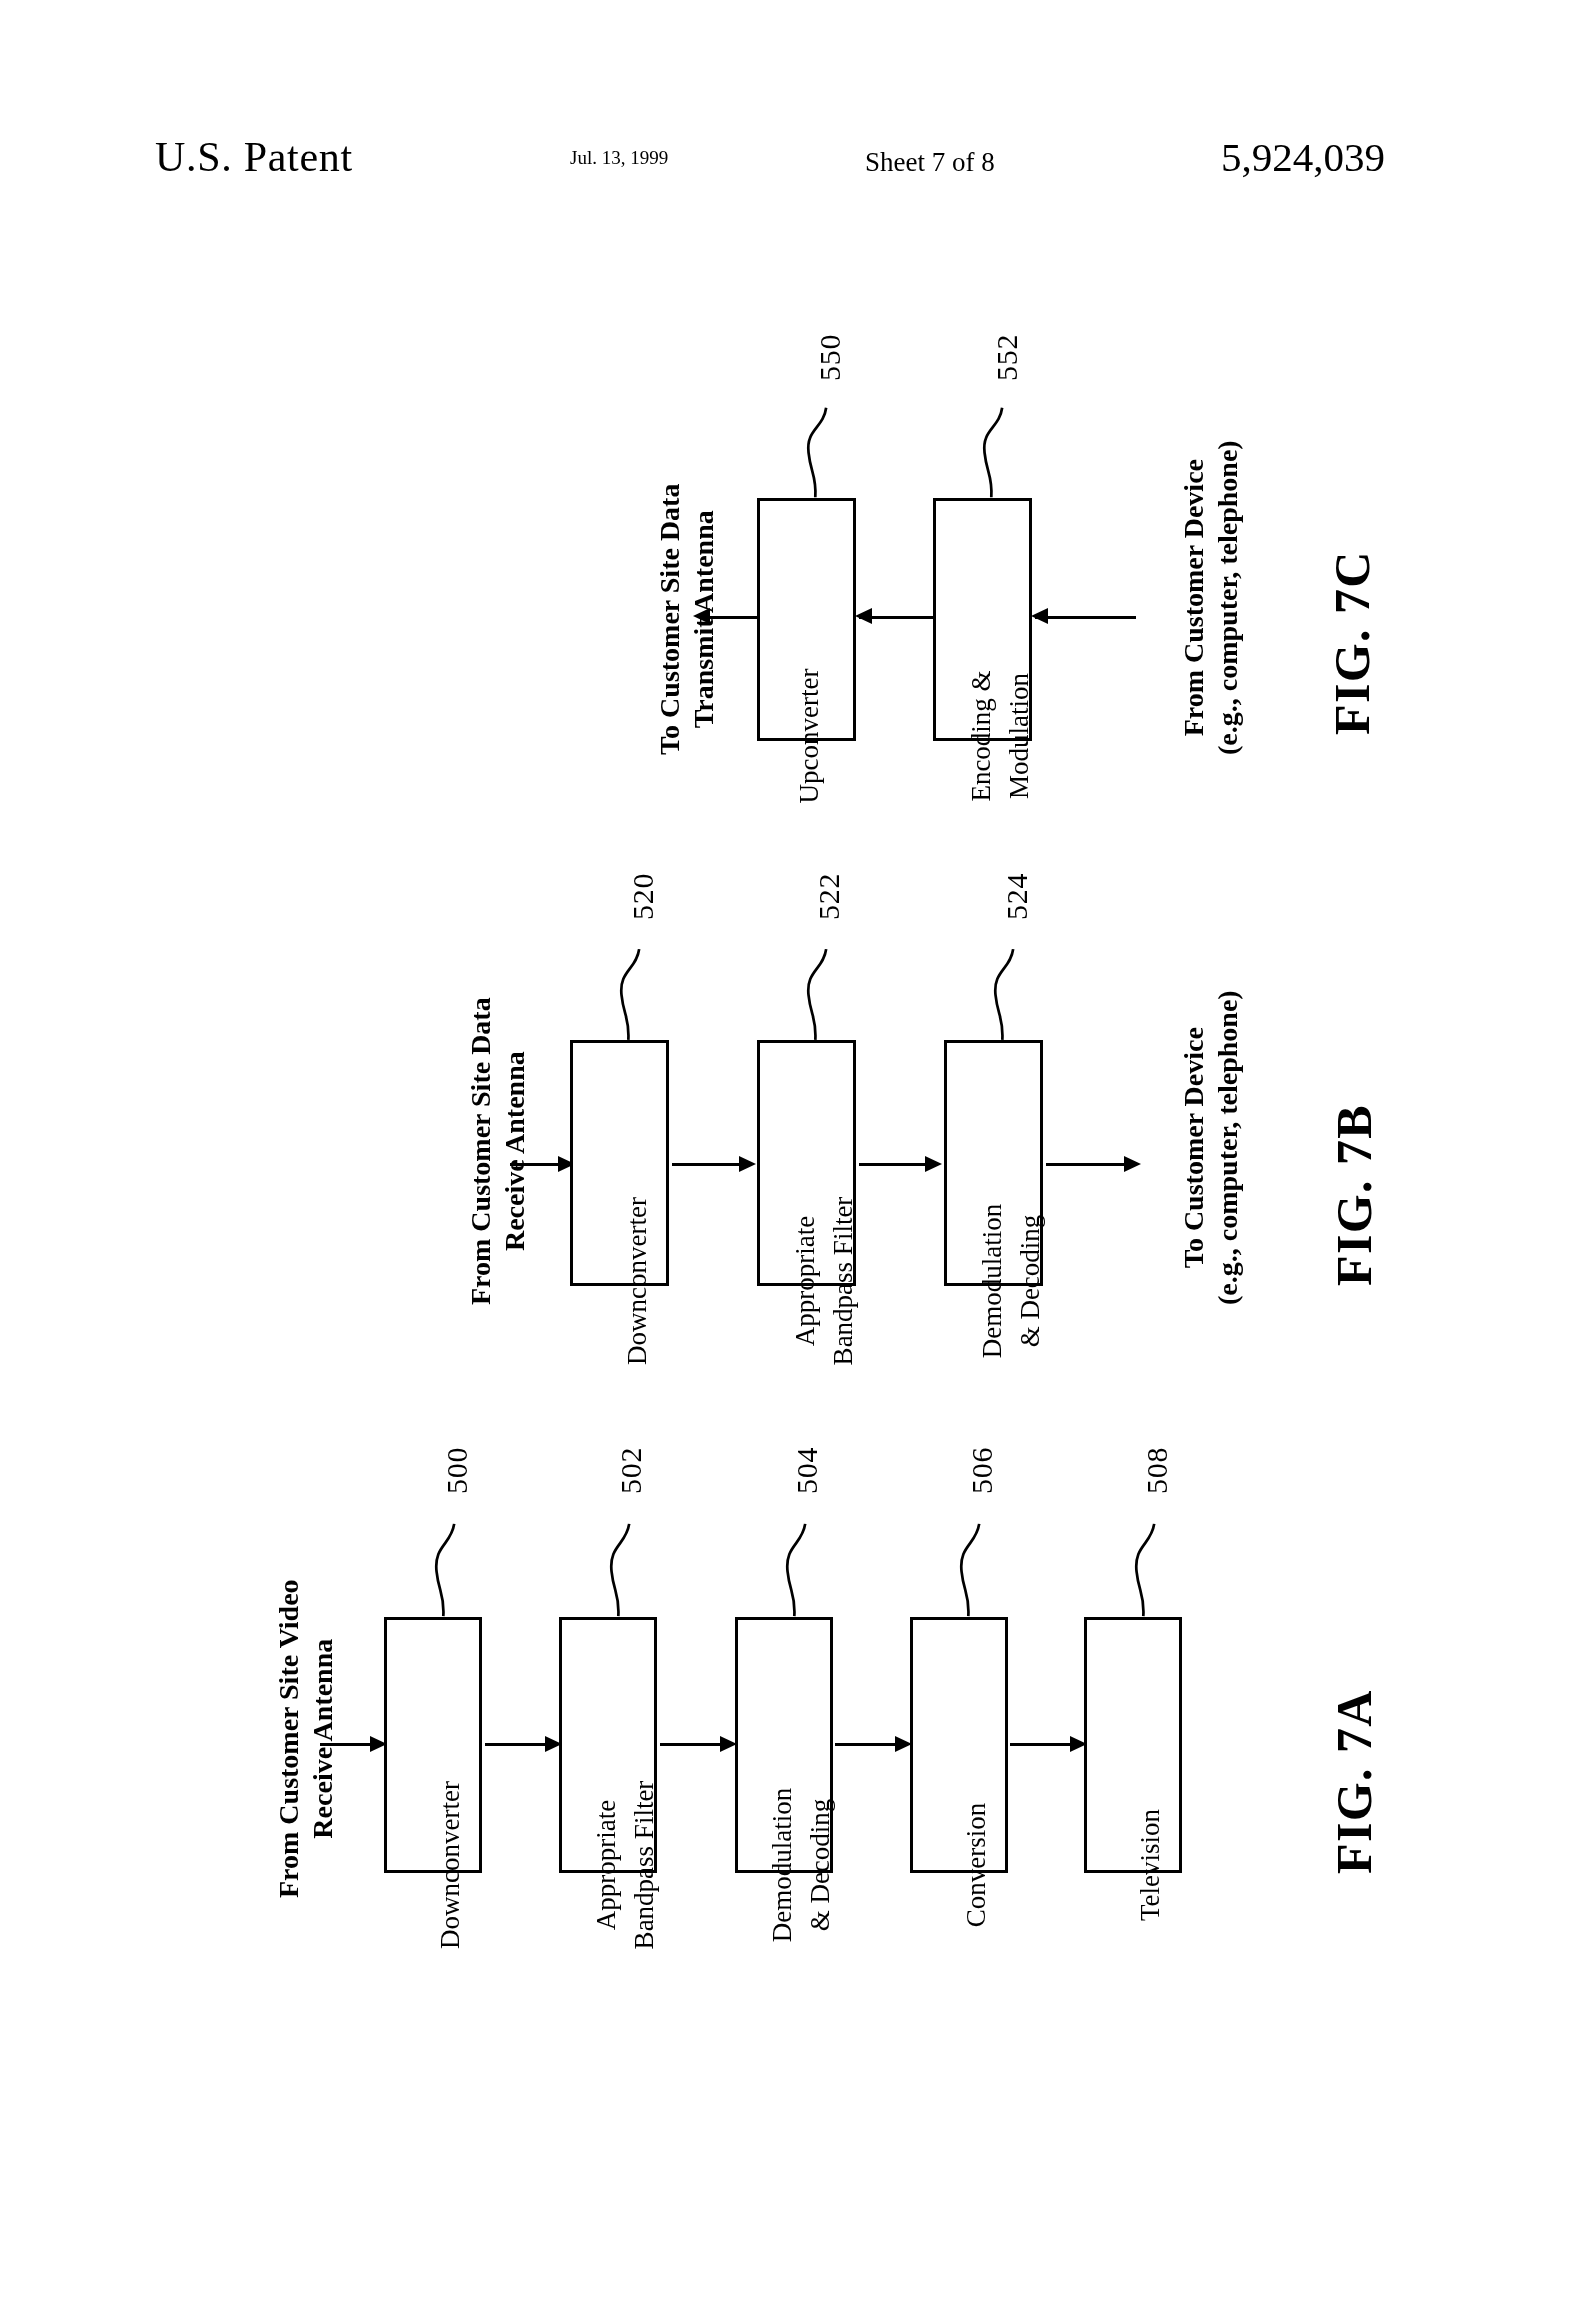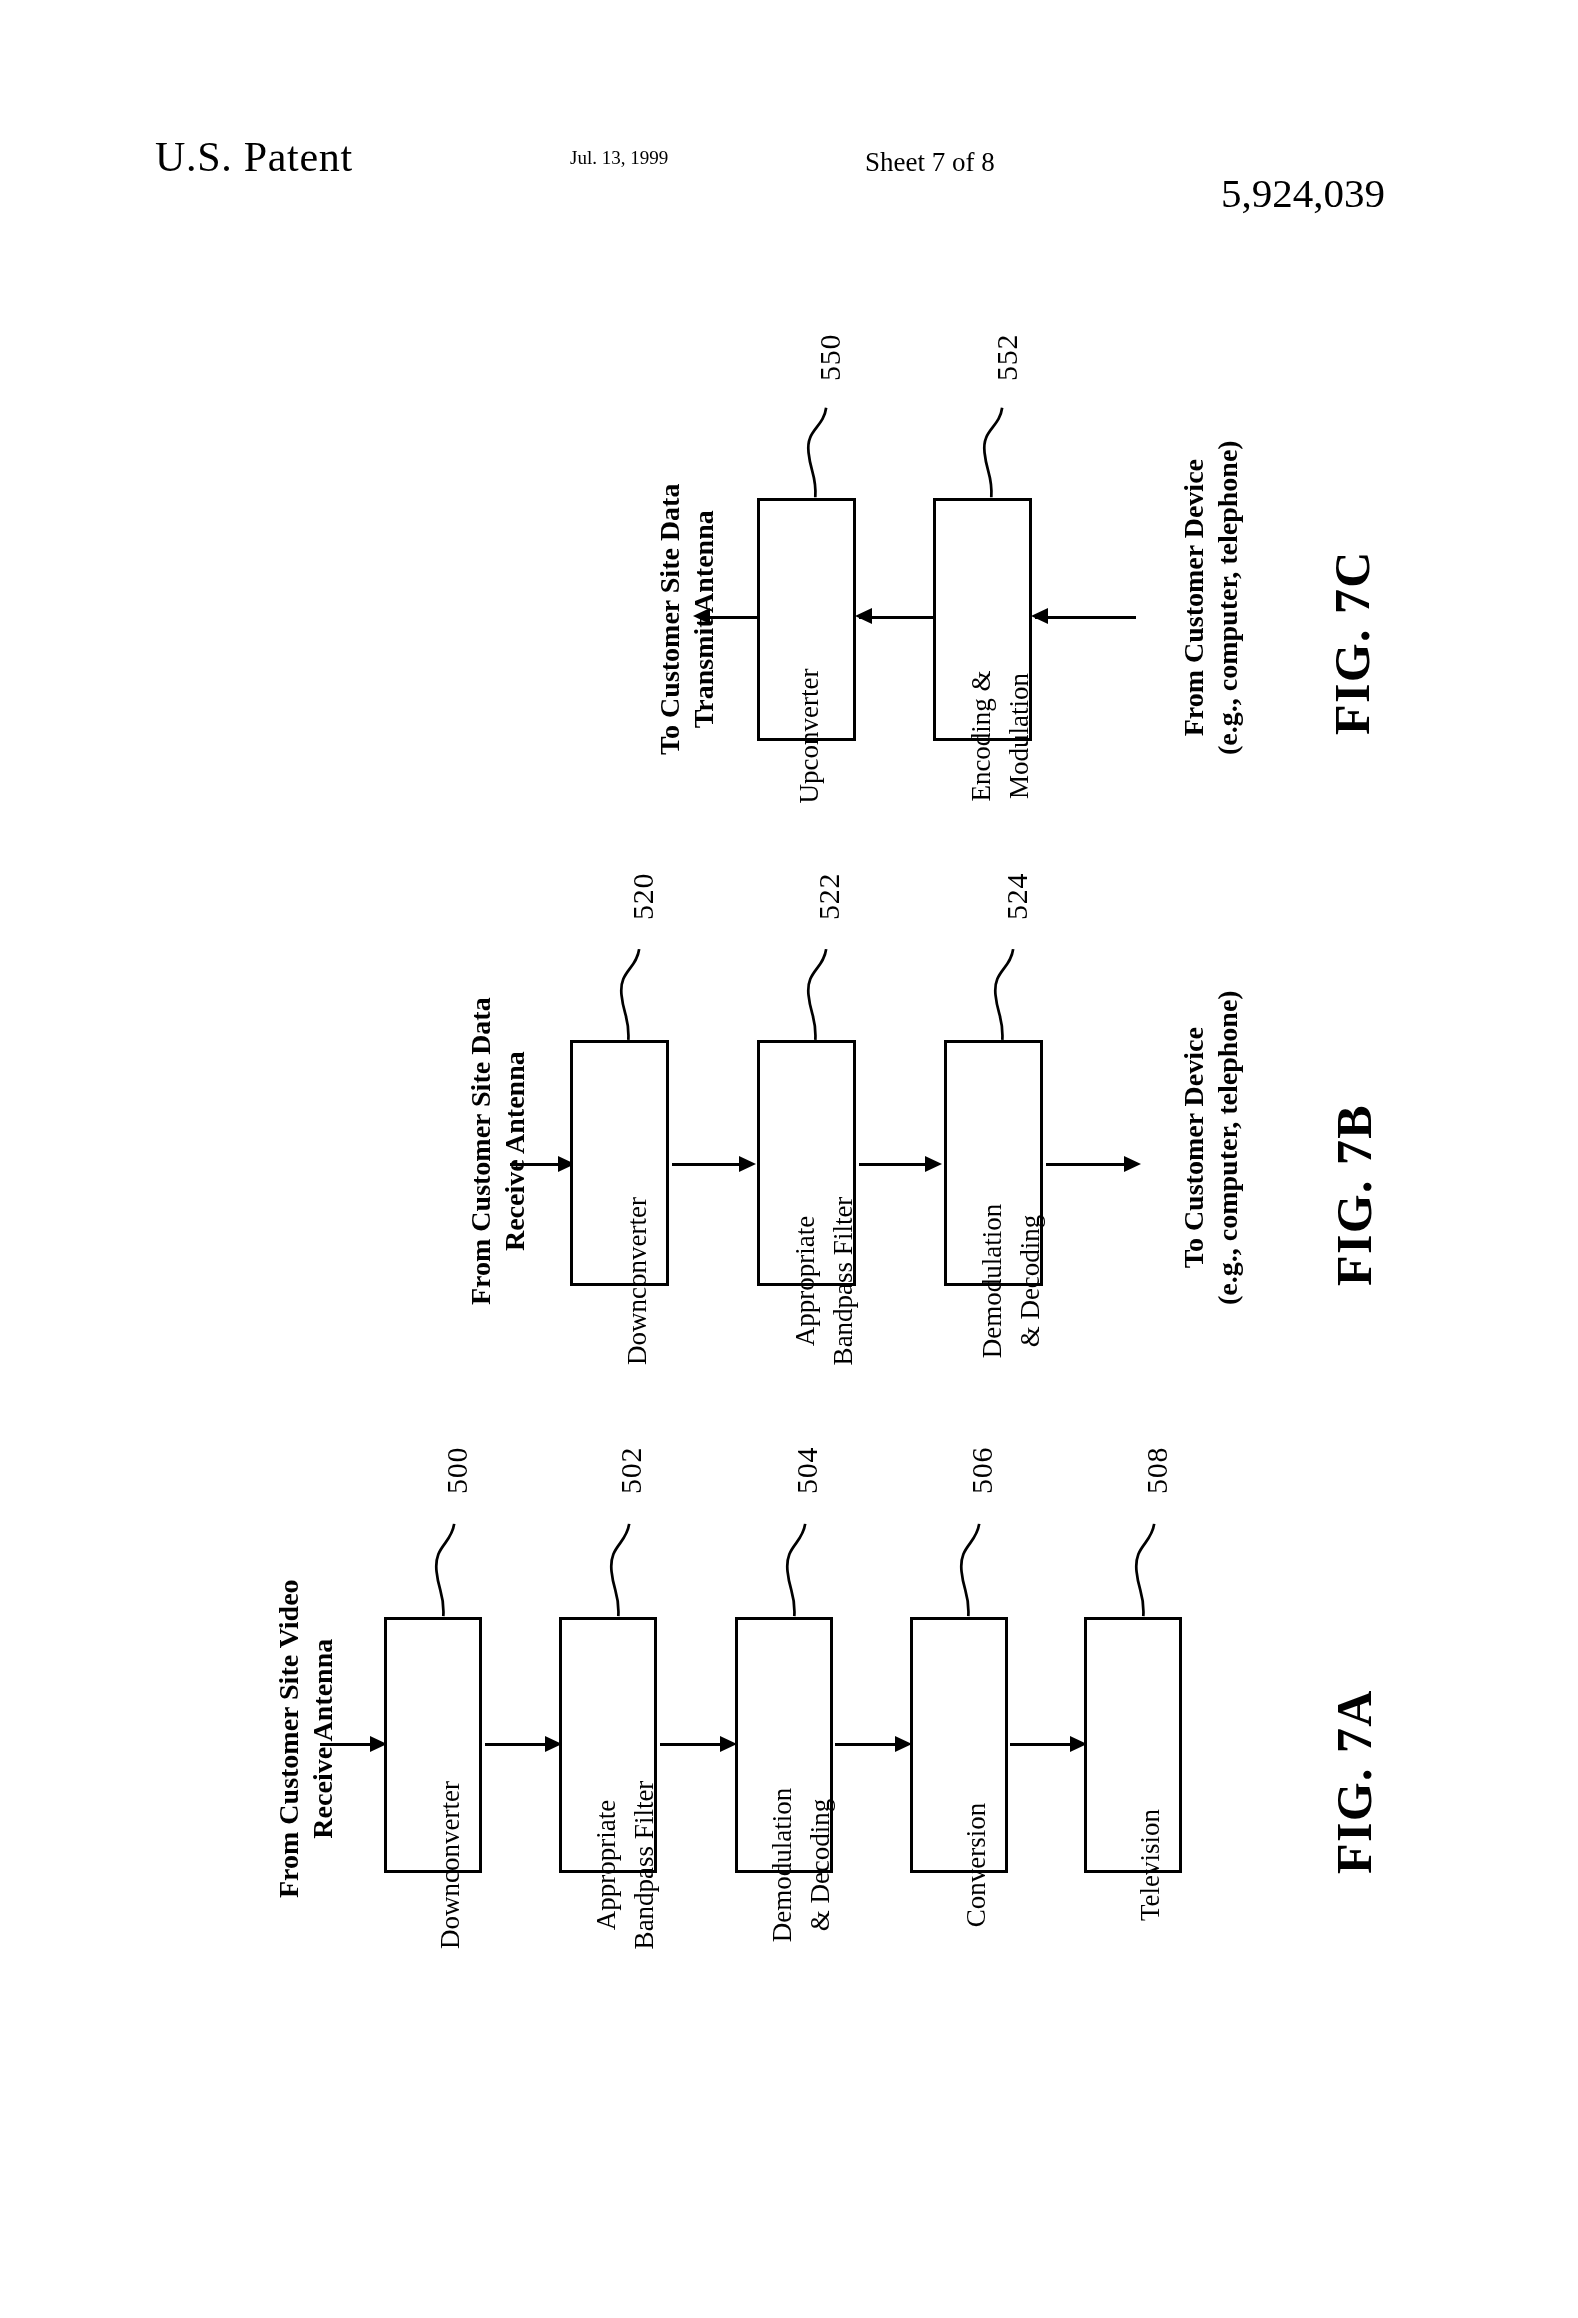--- a/index.html
+++ b/index.html
@@ -4,21 +4,21 @@
 <style>
   html,body{margin:0;padding:0;background:#ffffff;}
   body{width:1578px;height:2319px;position:relative;
        font-family:"Liberation Serif","DejaVu Serif",serif;color:#000;}
 
   
   .hdr{position:absolute;top:133px;font-weight:normal;color:#000;white-space:nowrap;}
   #hdr-office{left:155px;font-size:42px;letter-spacing:0.7px;}
   #hdr-date{left:570px;font-size:19px;top:147px;}
   #hdr-sheet{left:865px;font-size:27px;top:147px;}
-  #hdr-patno{left:1221px;font-size:41px;letter-spacing:0px;margin-top:36px;}
+  #hdr-patno{left:1221px;font-size:41px;letter-spacing:0px;}
 
   
   .bx{position:absolute;border:3.4px solid #000;background:#fff;box-sizing:border-box;}
   .bxlab{position:absolute;transform-origin:0 0;transform:rotate(-90deg);
          white-space:nowrap;font-size:27px;text-align:center;line-height:1.08;}
 
   
   .hl{position:absolute;height:2.7px;background:#000;}
   .arw-r,.arw-l{position:absolute;width:0;height:0;
         border-top:8.8px solid transparent;border-bottom:8.8px solid transparent;}

